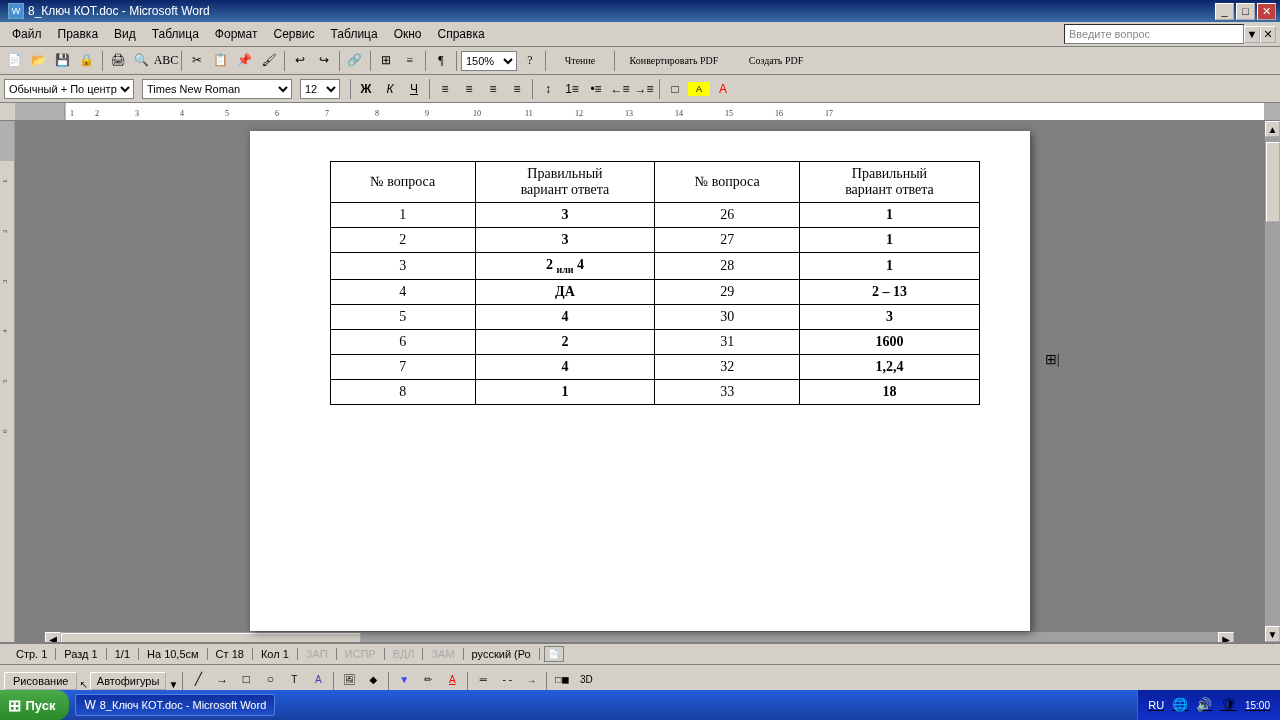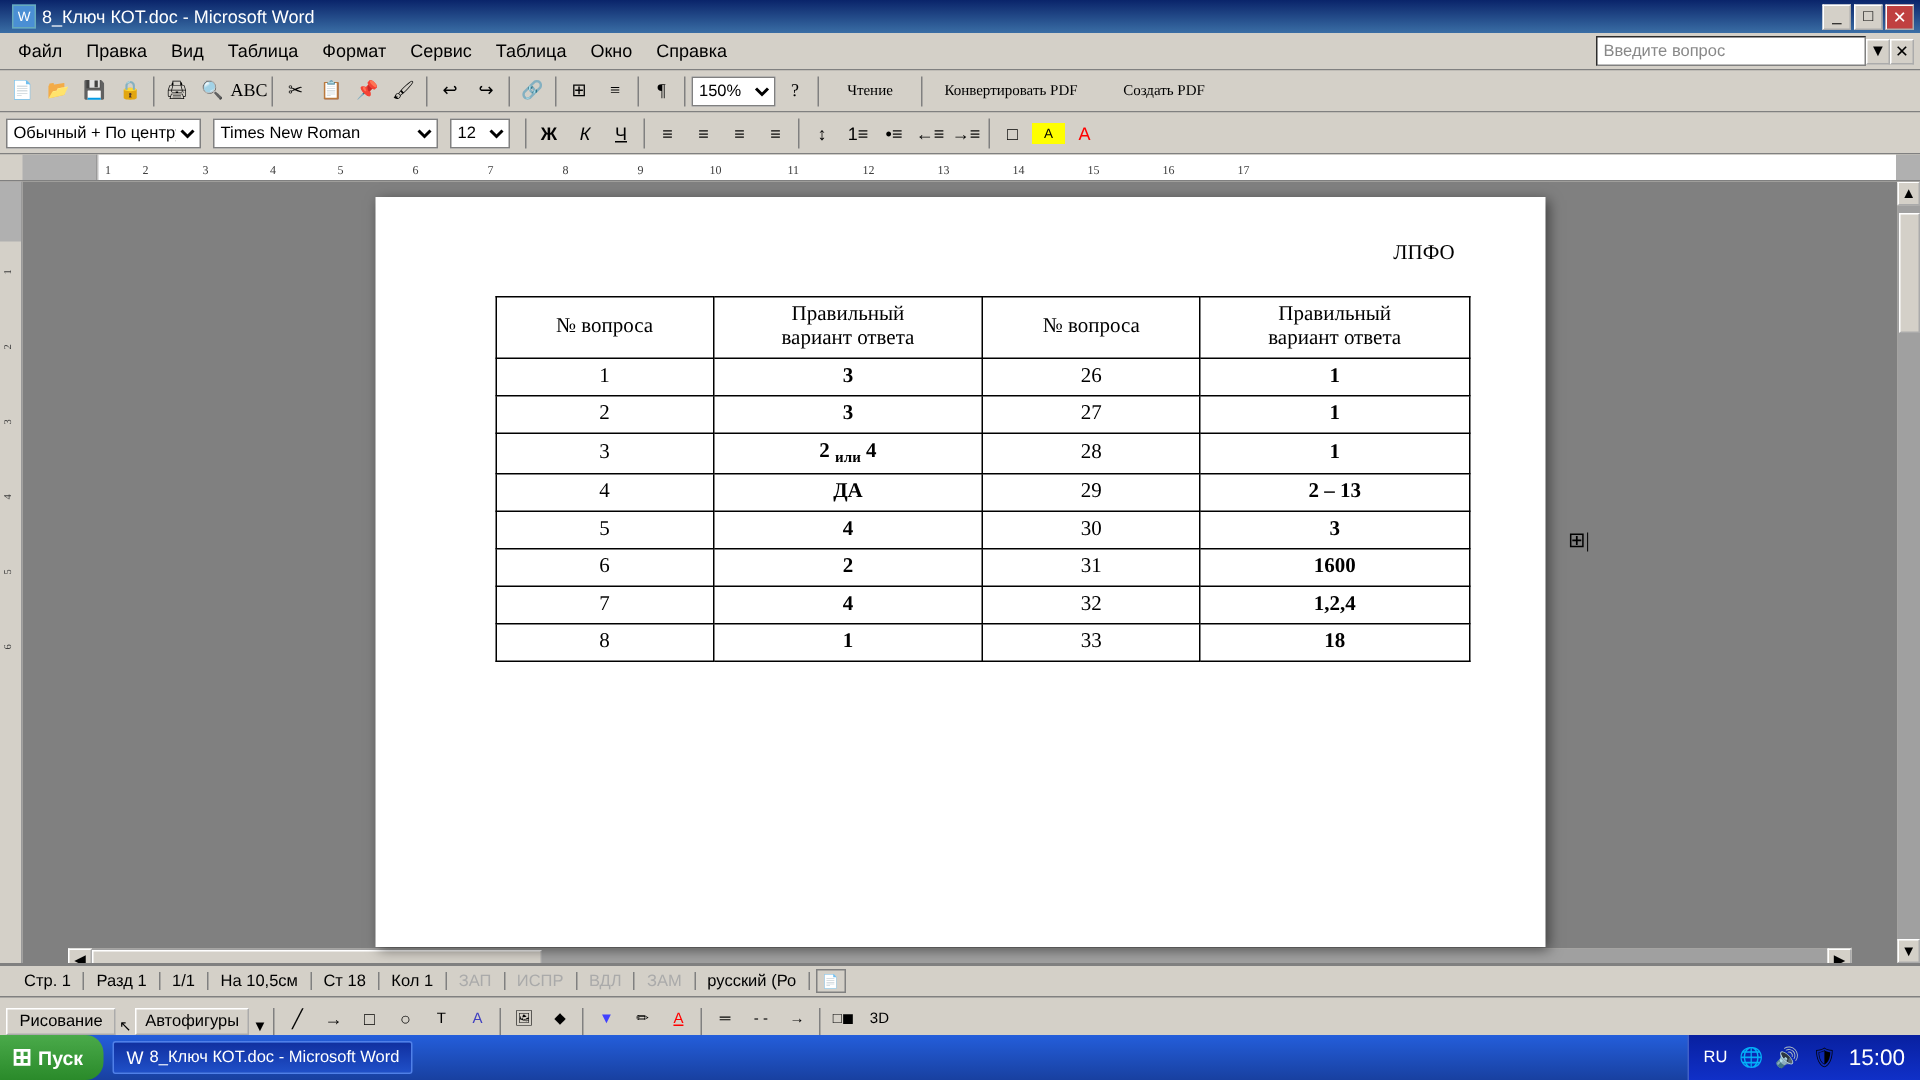--- a/index.html
+++ b/index.html
@@ -288,23 +288,20 @@
         <text x="5" y="220" font-size="7" fill="#404040" transform="rotate(-90,7,220)">5</text>
         <text x="5" y="270" font-size="7" fill="#404040" transform="rotate(-90,7,270)">6</text>
       </svg>
     </div>
 
     <div style="flex:1; overflow:hidden; position:relative;">
 
       <div style="background:#808080; padding:10px 30px; height:100%; overflow:auto;">
         <div style="width:780px; margin:0 auto; background:white; box-shadow:2px 2px 8px rgba(0,0,0,0.5); padding:30px 60px 30px 70px; min-height:500px; position:relative;">
 
-          <div style="text-align:right; font-family:'Times New Roman',Times,serif; font-size:14px; margin-bottom:20px;">
-            <span>ЛПФО</span>
-          </div>
 
 
 
           <table class="answer-table">
             <thead>
               <tr>
                 <th style="width:130px;">№ вопроса</th>
                 <th style="width:160px;">Правильный<br>вариант ответа</th>
                 <th style="width:130px;">№ вопроса</th>
                 <th style="width:160px;">Правильный<br>вариант ответа</th>
@@ -432,21 +429,21 @@
     <div style="height:100%; background:linear-gradient(to bottom, #4aaa4a, #2a8a2a); color:white; font-family:Arial,sans-serif; font-weight:bold; font-size:13px; padding:0 14px 0 8px; display:flex; align-items:center; gap:4px; border-radius:0 12px 12px 0; cursor:pointer;">
       <span style="font-size:16px;">⊞</span>
       <span>Пуск</span>
     </div>
     <div style="flex:1; display:flex; align-items:center; padding:0 6px; gap:3px;">
       <div style="height:22px; background:linear-gradient(to bottom,#1030a0,#2050c8); border:1px solid #5080e8; color:white; font-family:Arial,sans-serif; font-size:11px; padding:0 8px; display:flex; align-items:center; gap:4px; cursor:pointer; min-width:160px; border-radius:2px;">
         <span style="font-size:12px;">W</span>
         <span>8_Ключ КОТ.doc - Microsoft Word</span>
       </div>
     </div>
-    <div style="background:linear-gradient(to bottom,#0820a0,#1030c8); height:100%; padding:0 10px; display:flex; align-items:center; gap:8px; border-left:1px solid #4060c8;">
+    <div style="background:linear-gradient(to bottom,#0820a0,#1030c8); height:100%; padding:0 10px; display:flex; align-items:center; gap:8px; border-left:1px solid #4060c8;text-decoration:underline;">
       <span style="color:white; font-family:Arial,sans-serif; font-size:11px;">RU</span>
       <span style="color:#80c0ff; font-size:13px;">🌐</span>
       <span style="color:#80c0ff; font-size:13px;">🔊</span>
       <span style="font-size:13px;">🛡</span>
-      <span style="color:white; font-family:Arial,sans-serif; font-size:15px;">15:00</span>
+      <span style="color:white; font-family:Arial,sans-serif; font-size:10px;">15:00</span>
     </div>
   </div>
 </div>
 
 </body></html>

